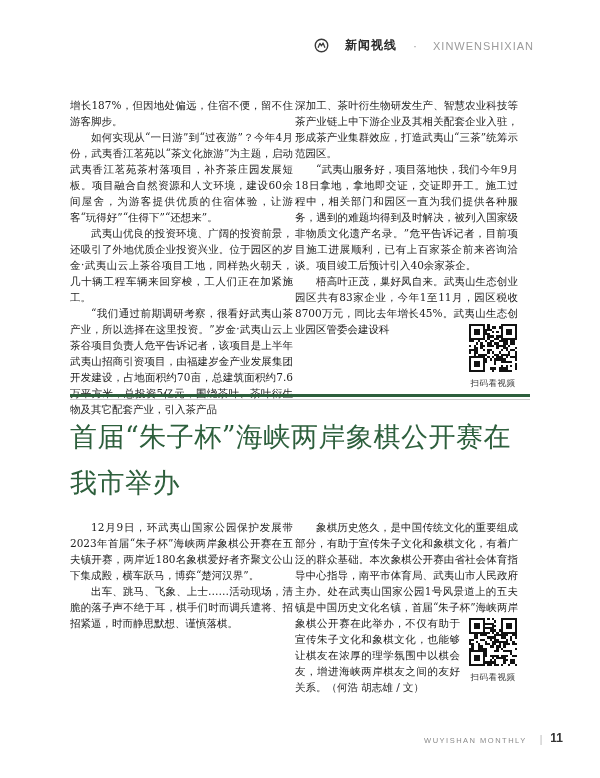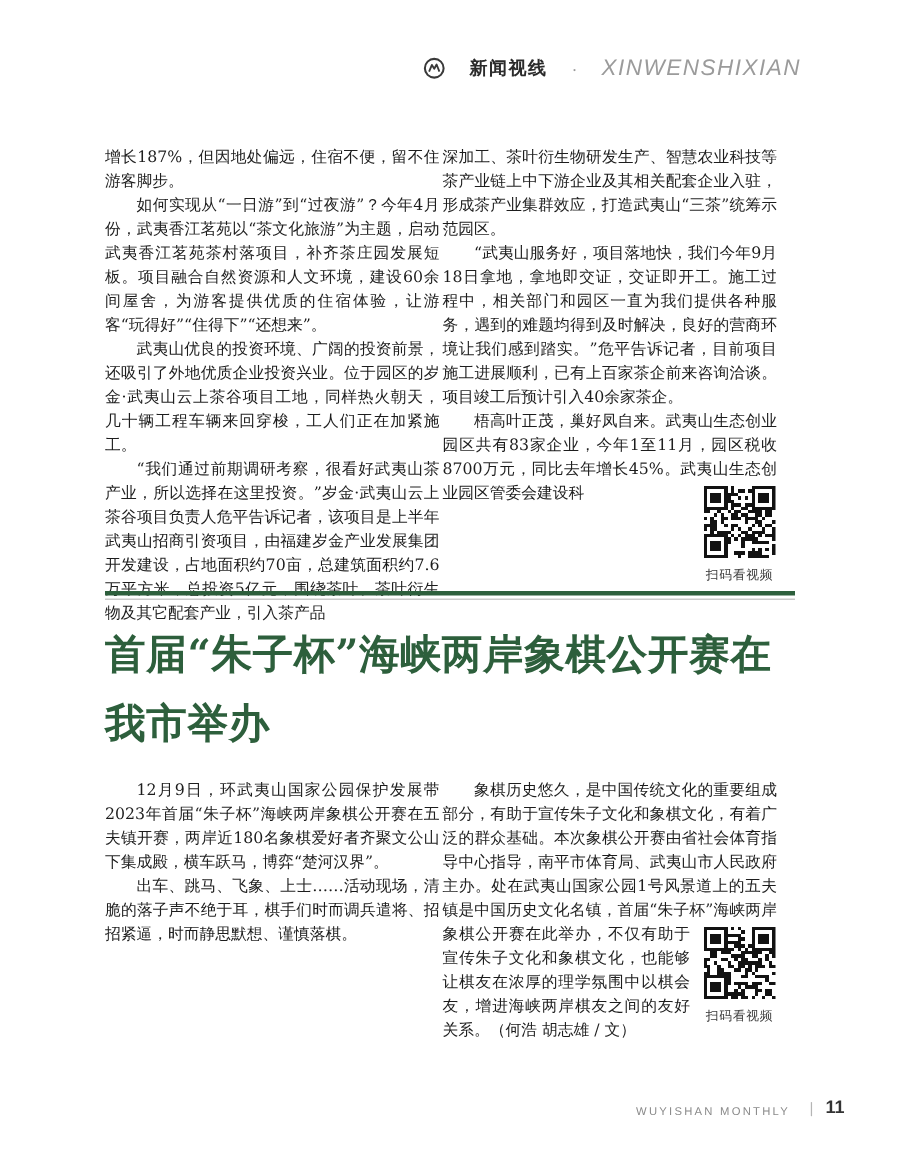--- a/index.html
+++ b/index.html
@@ -10,21 +10,21 @@
   }
   
   .header{
     position:absolute;top:37px;right:66px;
     display:flex;align-items:center;gap:16px;
     font-family:"Liberation Sans",sans-serif;
   }
   .logo-icon svg{width:15px;height:15px;display:block;}
   .logo-cn{font-weight:bold;font-size:12px;color:#2b2b2b;letter-spacing:1px;}
   .logo-dot{color:#9a9a9a;font-size:12px;}
-  .logo-en{color:#9b9b9b;font-size:15px;letter-spacing:1px;font-style:italic;}
+  .logo-en{color:#9b9b9b;font-size:11px;letter-spacing:1px;}
   
   .columns{position:absolute;left:70px;width:460px;display:flex;gap:2px;}
   .art1{top:97px;}
   .art2{top:519px;}
   .col{
     width:223px;font-size:10.5px;line-height:16px;color:#1d1d1d;
     text-align:justify;
   }
   .col p{margin:0;}
   .indent{text-indent:2em;}
@@ -33,21 +33,21 @@
   .qr{display:block;width:48px;height:48px;margin:0 auto;}
   .qr-caption{
     display:block;font-size:8.5px;color:#3c3c3c;margin-top:3px;
     font-family:"Liberation Sans",sans-serif;letter-spacing:0.5px;white-space:nowrap;
   }
   
   .headline-block{position:absolute;left:70px;top:394px;width:460px;}
   .rule-green{height:3px;background:#2d5f3c;}
   .rule-gray{height:1px;background:#c9c9c9;margin-top:2px;}
   .headline{
-    margin:14px 0 0 0;font-size:27px;line-height:46px;font-weight:bold;
+    margin:14px 0 0 0;font-size:27px;line-height:46px;font-weight:normal;
     color:#2d5f3c;letter-spacing:0.5px;
     font-family:"DejaVu Serif","Liberation Serif",serif;
   }
   
   .footer{
     position:absolute;top:731px;right:37px;
     display:flex;align-items:flex-end;
     font-family:"Liberation Sans",sans-serif;
   }
   .journal{font-size:7.5px;color:#8a8a8a;letter-spacing:1.5px;}
@@ -73,21 +73,21 @@
 
   <div class="columns art1">
     <div class="col">
       <p>增长187%，但因地处偏远，住宿不便，留不住游客脚步。</p>
       <p class="indent">如何实现从“一日游”到“过夜游”？今年4月份，武夷香江茗苑以“茶文化旅游”为主题，启动武夷香江茗苑茶村落项目，补齐茶庄园发展短板。项目融合自然资源和人文环境，建设60余间屋舍，为游客提供优质的住宿体验，让游客“玩得好”“住得下”“还想来”。</p>
       <p class="indent">武夷山优良的投资环境、广阔的投资前景，还吸引了外地优质企业投资兴业。位于园区的岁金·武夷山云上茶谷项目工地，同样热火朝天，几十辆工程车辆来回穿梭，工人们正在加紧施工。</p>
       <p class="indent">“我们通过前期调研考察，很看好武夷山茶产业，所以选择在这里投资。”岁金·武夷山云上茶谷项目负责人危平告诉记者，该项目是上半年武夷山招商引资项目，由福建岁金产业发展集团开发建设，占地面积约70亩，总建筑面积约7.6万平方米，总投资5亿元，围绕茶叶、茶叶衍生物及其它配套产业，引入茶产品</p>
     </div>
     <div class="col">
       <p>深加工、茶叶衍生物研发生产、智慧农业科技等茶产业链上中下游企业及其相关配套企业入驻，形成茶产业集群效应，打造武夷山“三茶”统筹示范园区。</p>
-      <p class="indent">“武夷山服务好，项目落地快，我们今年9月18日拿地，拿地即交证，交证即开工。施工过程中，相关部门和园区一直为我们提供各种服务，遇到的难题均得到及时解决，良好的营商环境让我们感到踏实。”危平告诉记者，目前项目施工进展顺利，已有上百家茶企前来咨询洽谈。项目竣工后预计引入40余家茶企。</p>
+      <p class="indent">“武夷山服务好，项目落地快，我们今年9月18日拿地，拿地即交证，交证即开工。施工过程中，相关部门和园区一直为我们提供各种服务，遇到的难题均得到及时解决，被列入国家级非物质文化遗产名录。”危平告诉记者，目前项目施工进展顺利，已有上百家茶企前来咨询洽谈。项目竣工后预计引入40余家茶企。</p>
       <p class="indent"><span>梧高叶正茂，巢好凤自来。武夷山生态创业园区共有83家企业，今年1至11月，园区税收8700万元，同比去年增长45%。武夷山生态创业园区管委会建设科</span><span class="qr-box">
             <span class="qr"><svg xmlns="http://www.w3.org/2000/svg" viewBox="0 0 21 21" width="100%" height="100%" shape-rendering="crispEdges">
                 <rect width="21" height="21" fill="#fff"></rect>
                 <rect x="8" y="0" width="1" height="1" fill="#121212"></rect>
                 <rect x="8" y="1" width="1" height="1" fill="#121212"></rect>
                 <rect x="10" y="1" width="1" height="1" fill="#121212"></rect>
                 <rect x="11" y="1" width="1" height="1" fill="#121212"></rect>
                 <rect x="13" y="1" width="1" height="1" fill="#121212"></rect>
                 <rect x="7" y="2" width="1" height="1" fill="#121212"></rect>
                 <rect x="8" y="2" width="1" height="1" fill="#121212"></rect>

